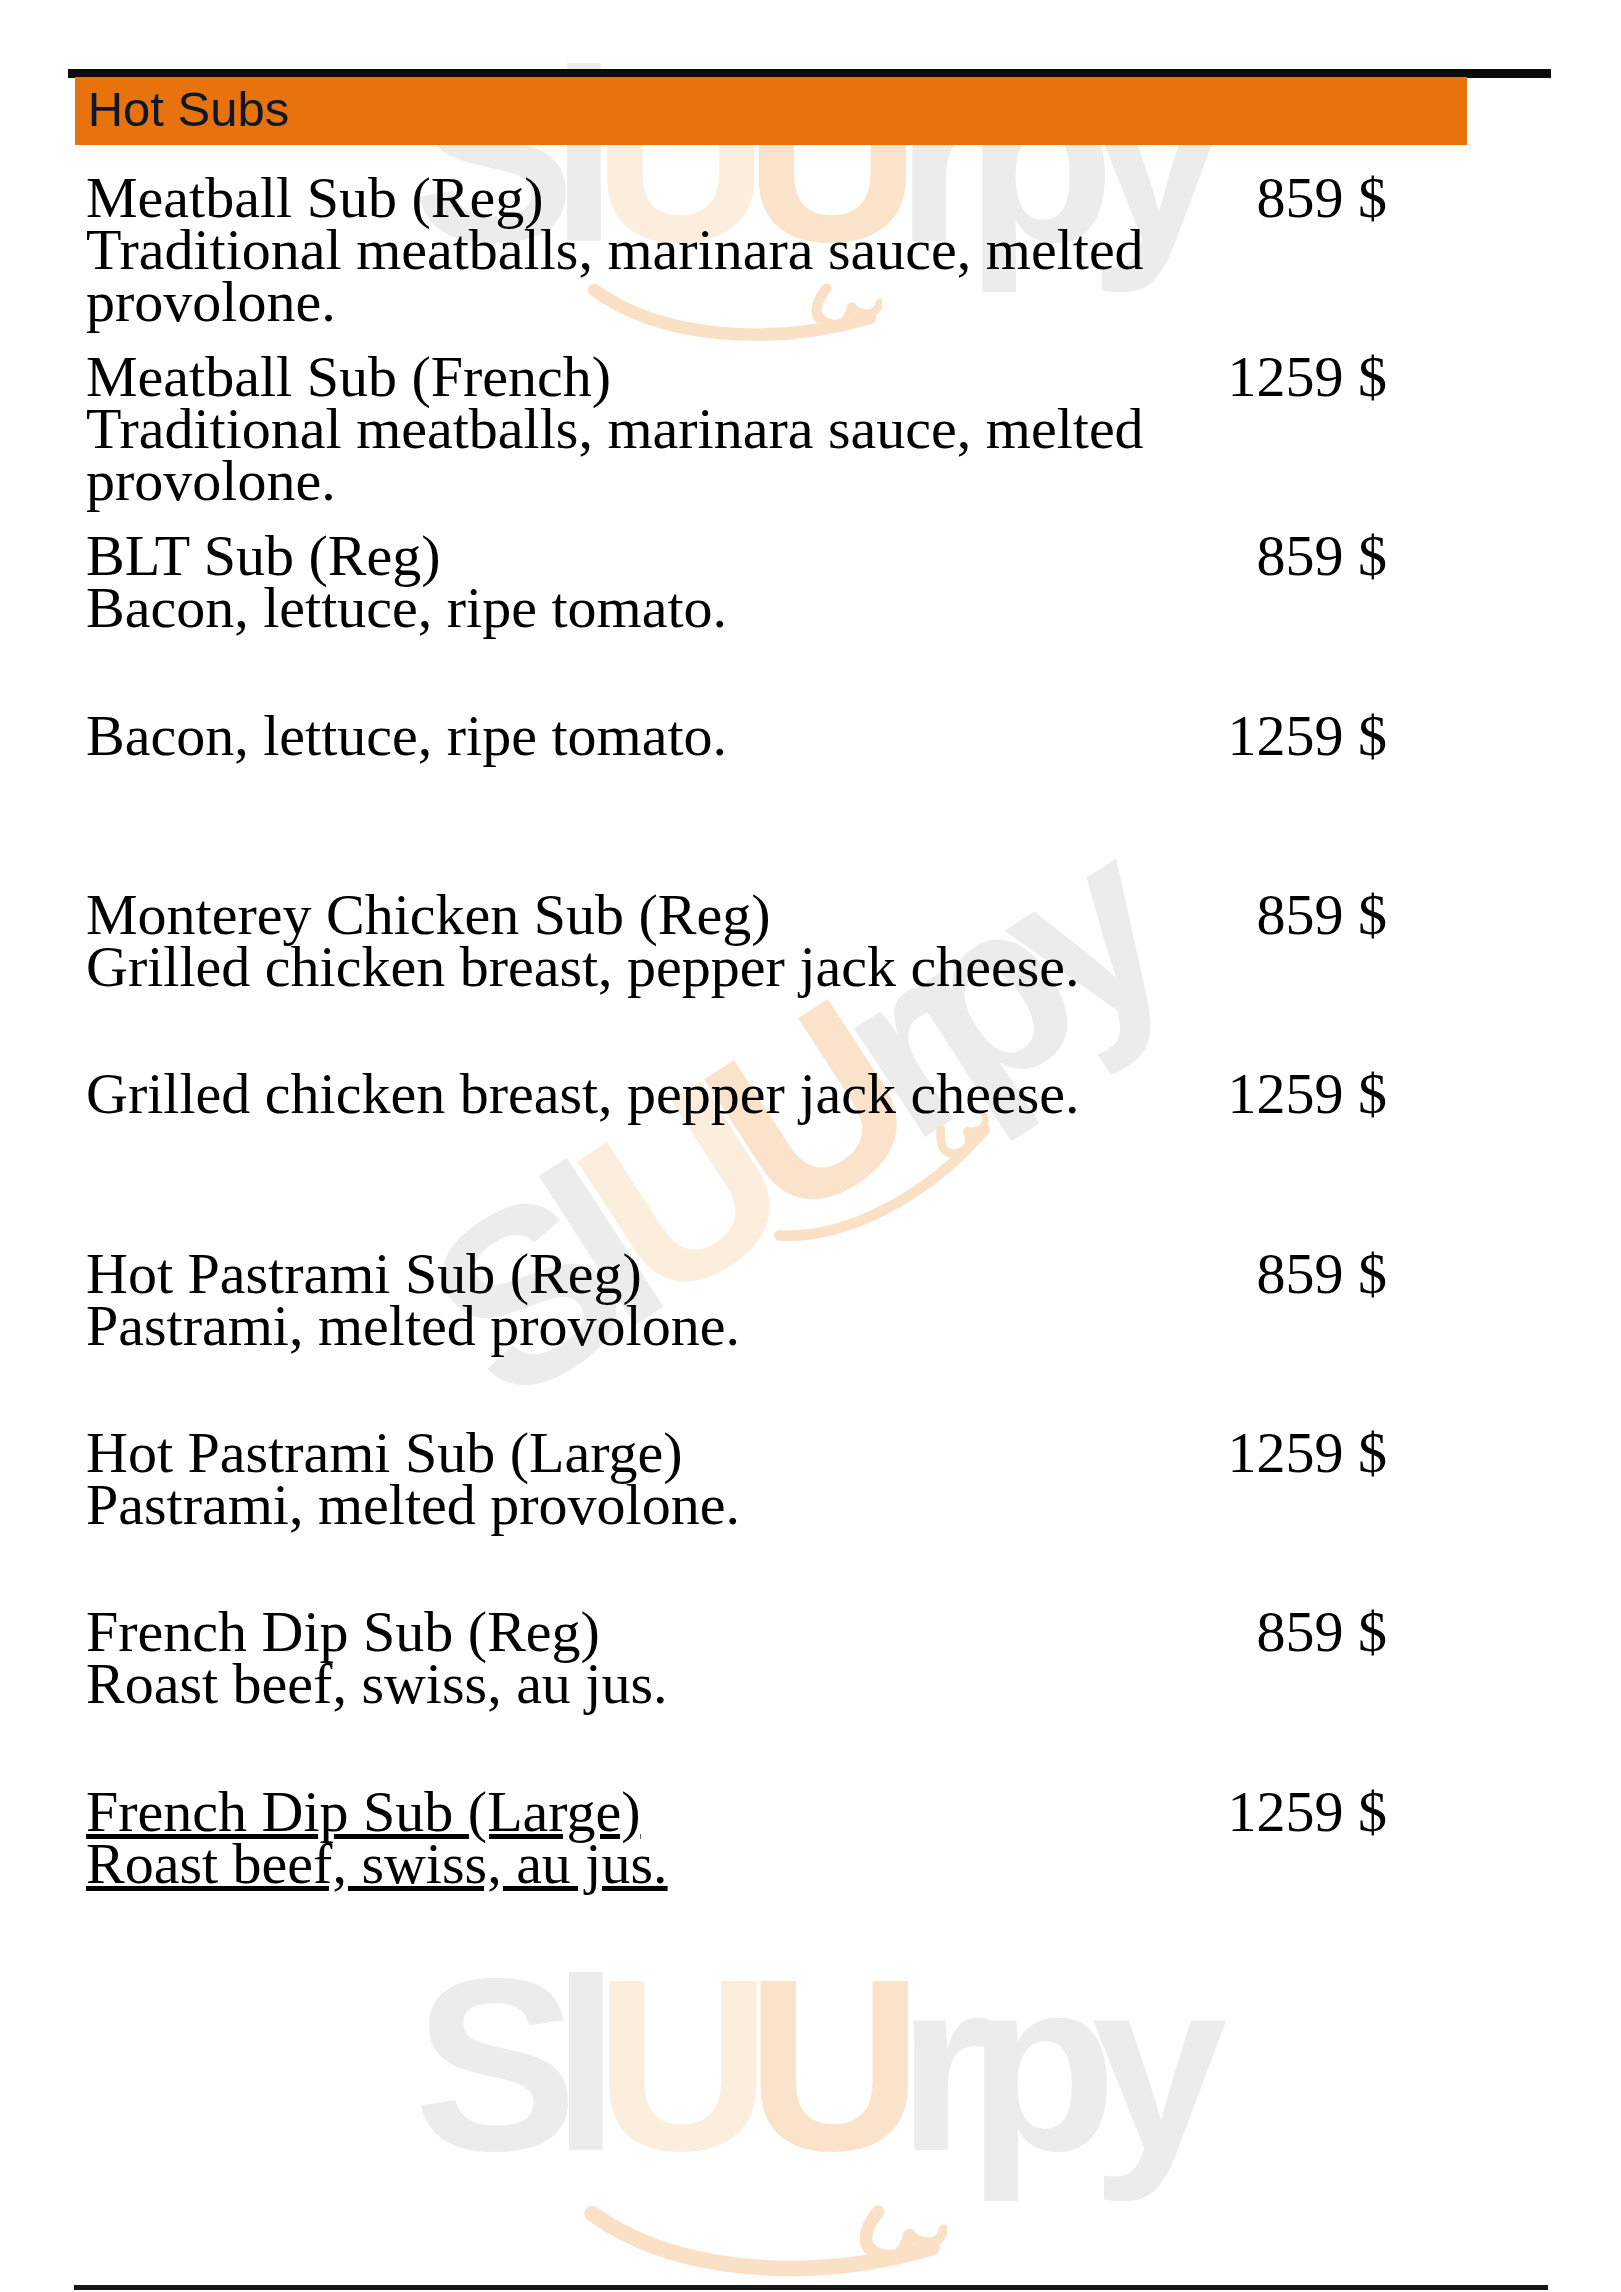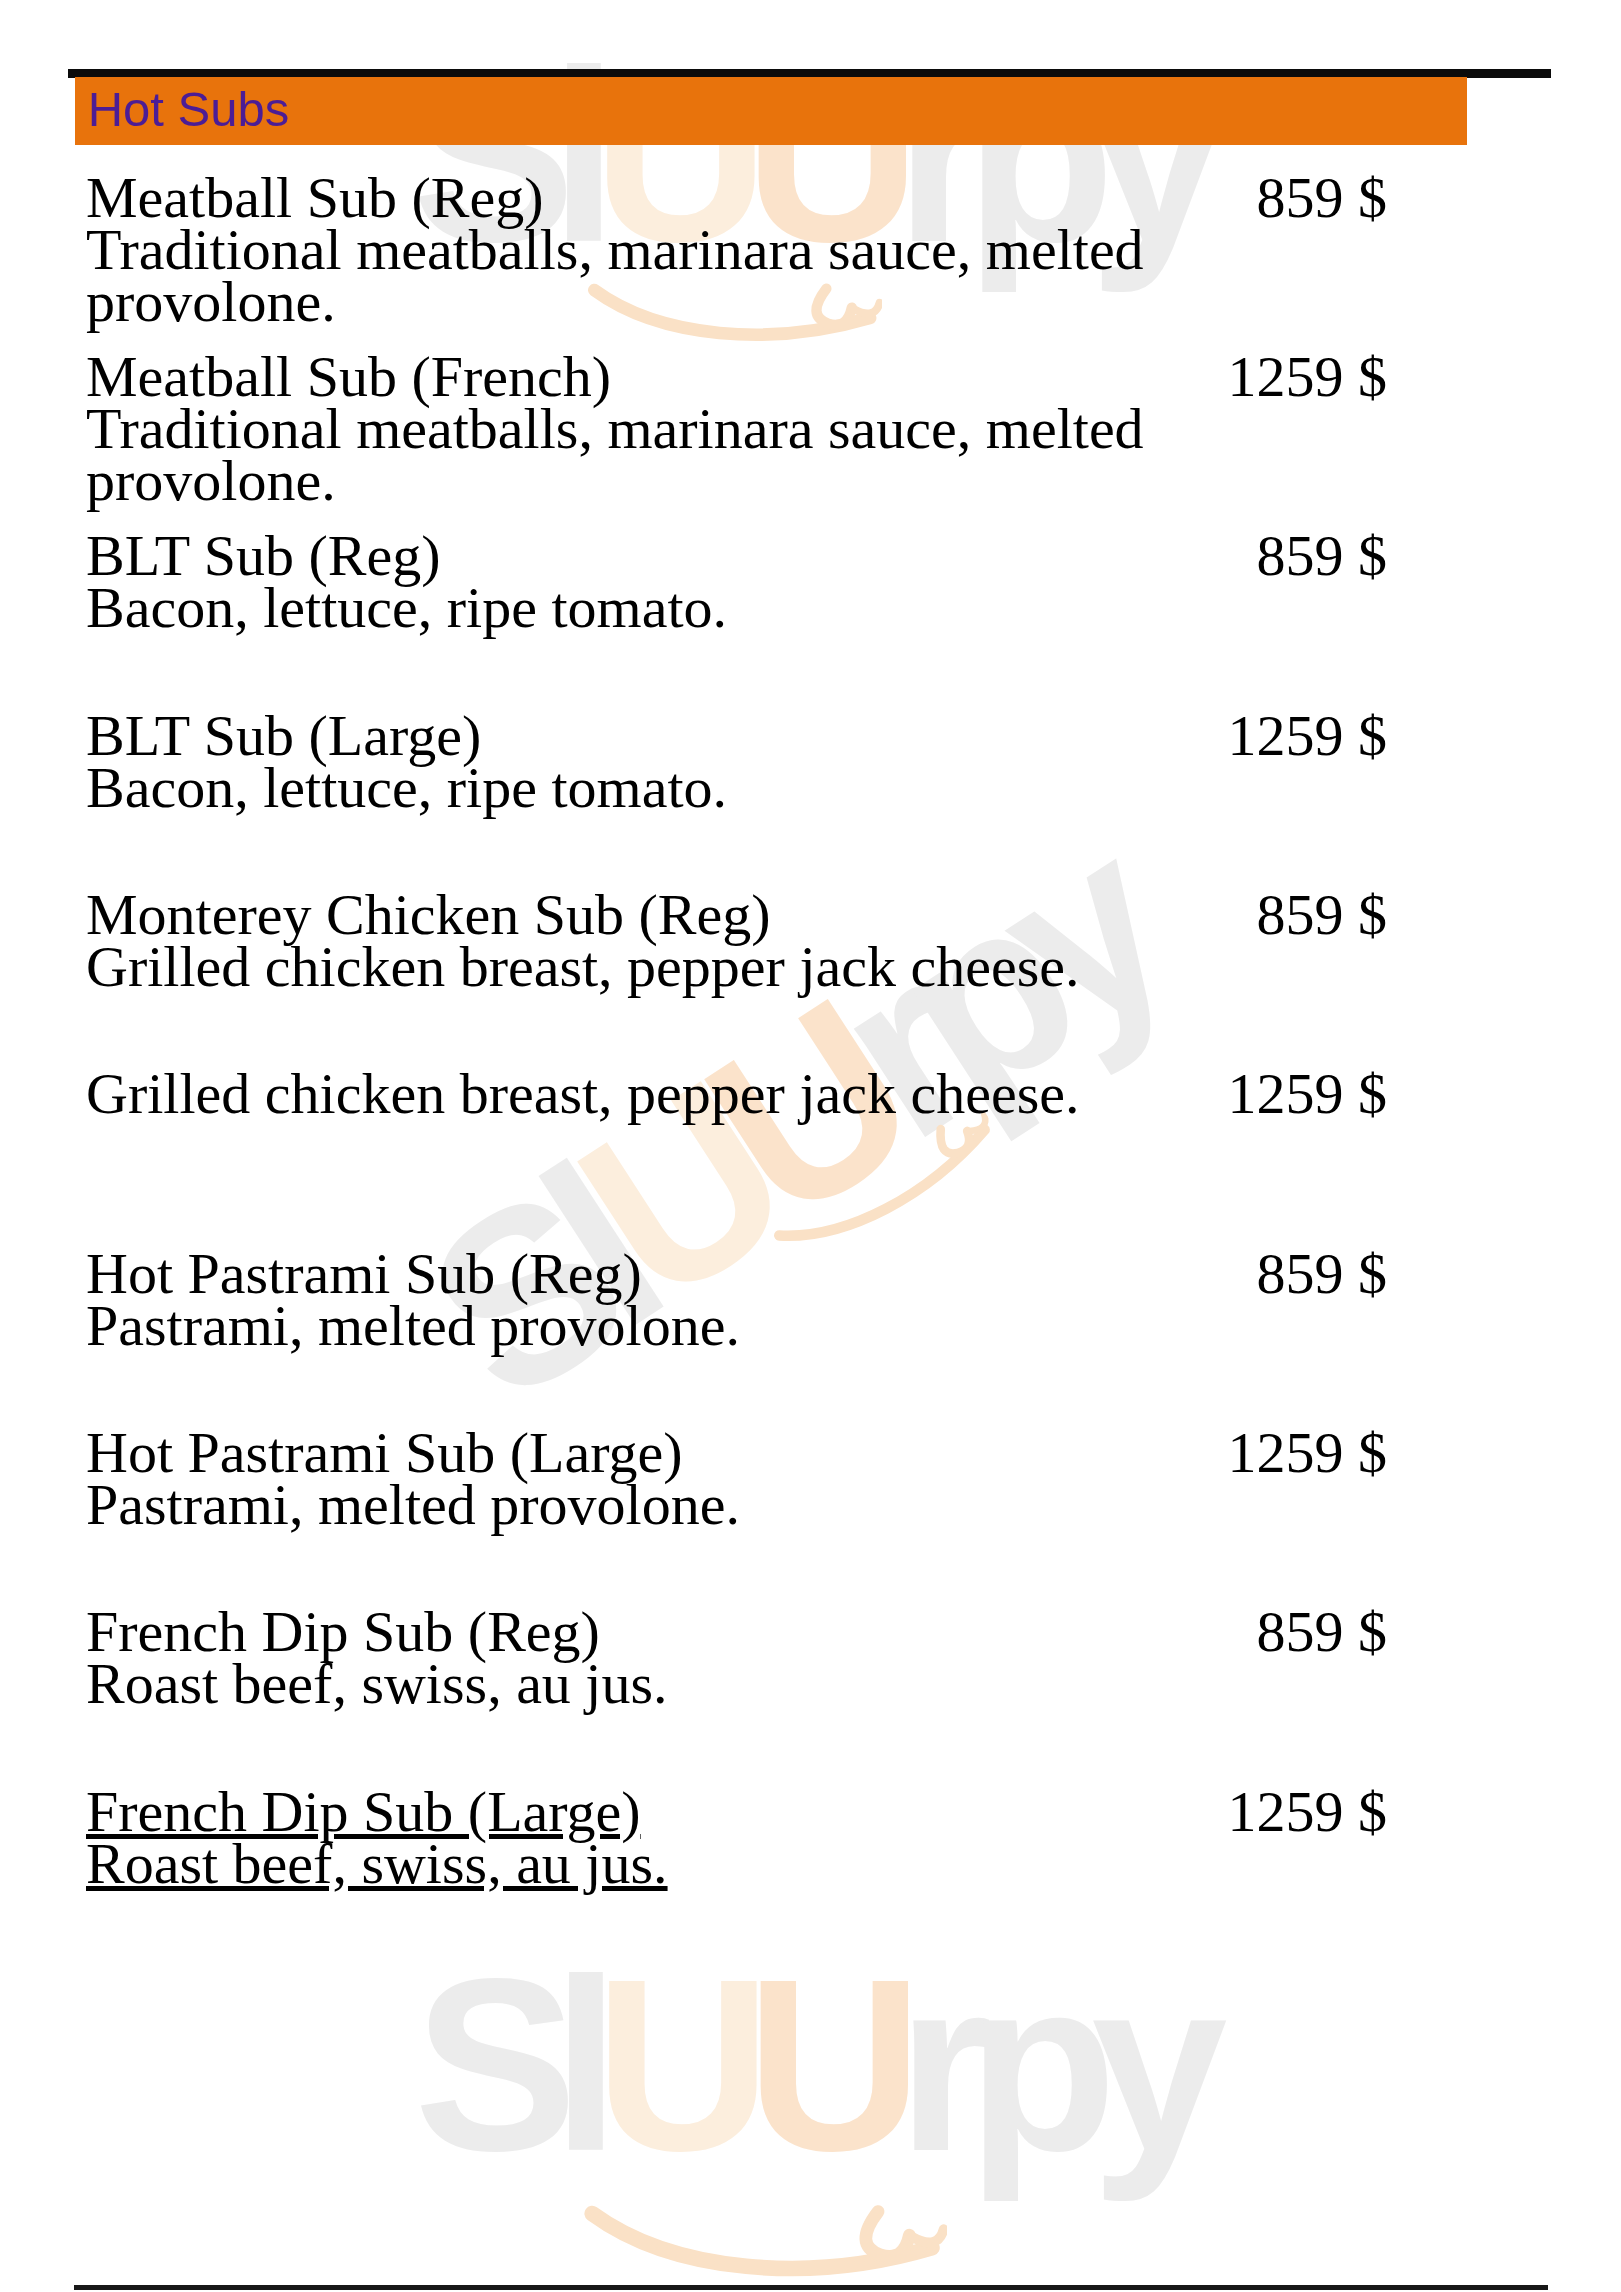--- a/index.html
+++ b/index.html
@@ -25,21 +25,21 @@
   .smile { position:absolute; z-index:1; pointer-events:none; }
   .smile-top    { left:588px; top:267px; }
   .smile-mid    { left:765px; top:1142px; transform:rotate(-33deg); }
   .smile-bottom { left:584px; top:2194px; }
 
   
   .top-bar    { position:absolute; z-index:3; left:68px; top:69px;  width:1483px; height:8.8px; background:#0b0b0b; }
   .header-bar { position:absolute; z-index:3; left:75px; top:77px;  width:1392px; height:68px; background:#e8730c; }
   .header-title {
     position:absolute; left:12.7px; top:0; line-height:65px;
-    font-family:"Liberation Sans", sans-serif; font-size:49px; color:#4c1d95;
+    font-family:"Liberation Sans", sans-serif; font-size:49px; color:#0f172a;
   }
   .bottom-bar { position:absolute; z-index:3; left:74px; top:2285px; width:1474px; height:4.9px; background:#181818; }
 
   
   .item {
     position:absolute; z-index:2; left:86px; width:1301px;
     font-size:58px; line-height:52px;
   }
   .item-name  { }
   .item-desc  { }
@@ -95,21 +95,20 @@
     <div class="item-name">Meatball Sub (French)</div>
     <div class="item-desc">Traditional meatballs, marinara sauce, melted provolone.</div>
     <div class="item-price">1259 $</div>
   </div>
   <div class="item t3">
     <div class="item-name">BLT Sub (Reg)</div>
     <div class="item-desc">Bacon, lettuce, ripe tomato.</div>
     <div class="item-price">859 $</div>
   </div>
   <div class="item t4">
-    <div class="item-name">BLT Sub (Large)</div>
     <div class="item-desc">Bacon, lettuce, ripe tomato.</div>
     <div class="item-price">1259 $</div>
   </div>
   <div class="item t5">
     <div class="item-name">Monterey Chicken Sub (Reg)</div>
     <div class="item-desc">Grilled chicken breast, pepper jack cheese.</div>
     <div class="item-price">859 $</div>
   </div>
   <div class="item t6">
     <div class="item-desc">Grilled chicken breast, pepper jack cheese.</div>

